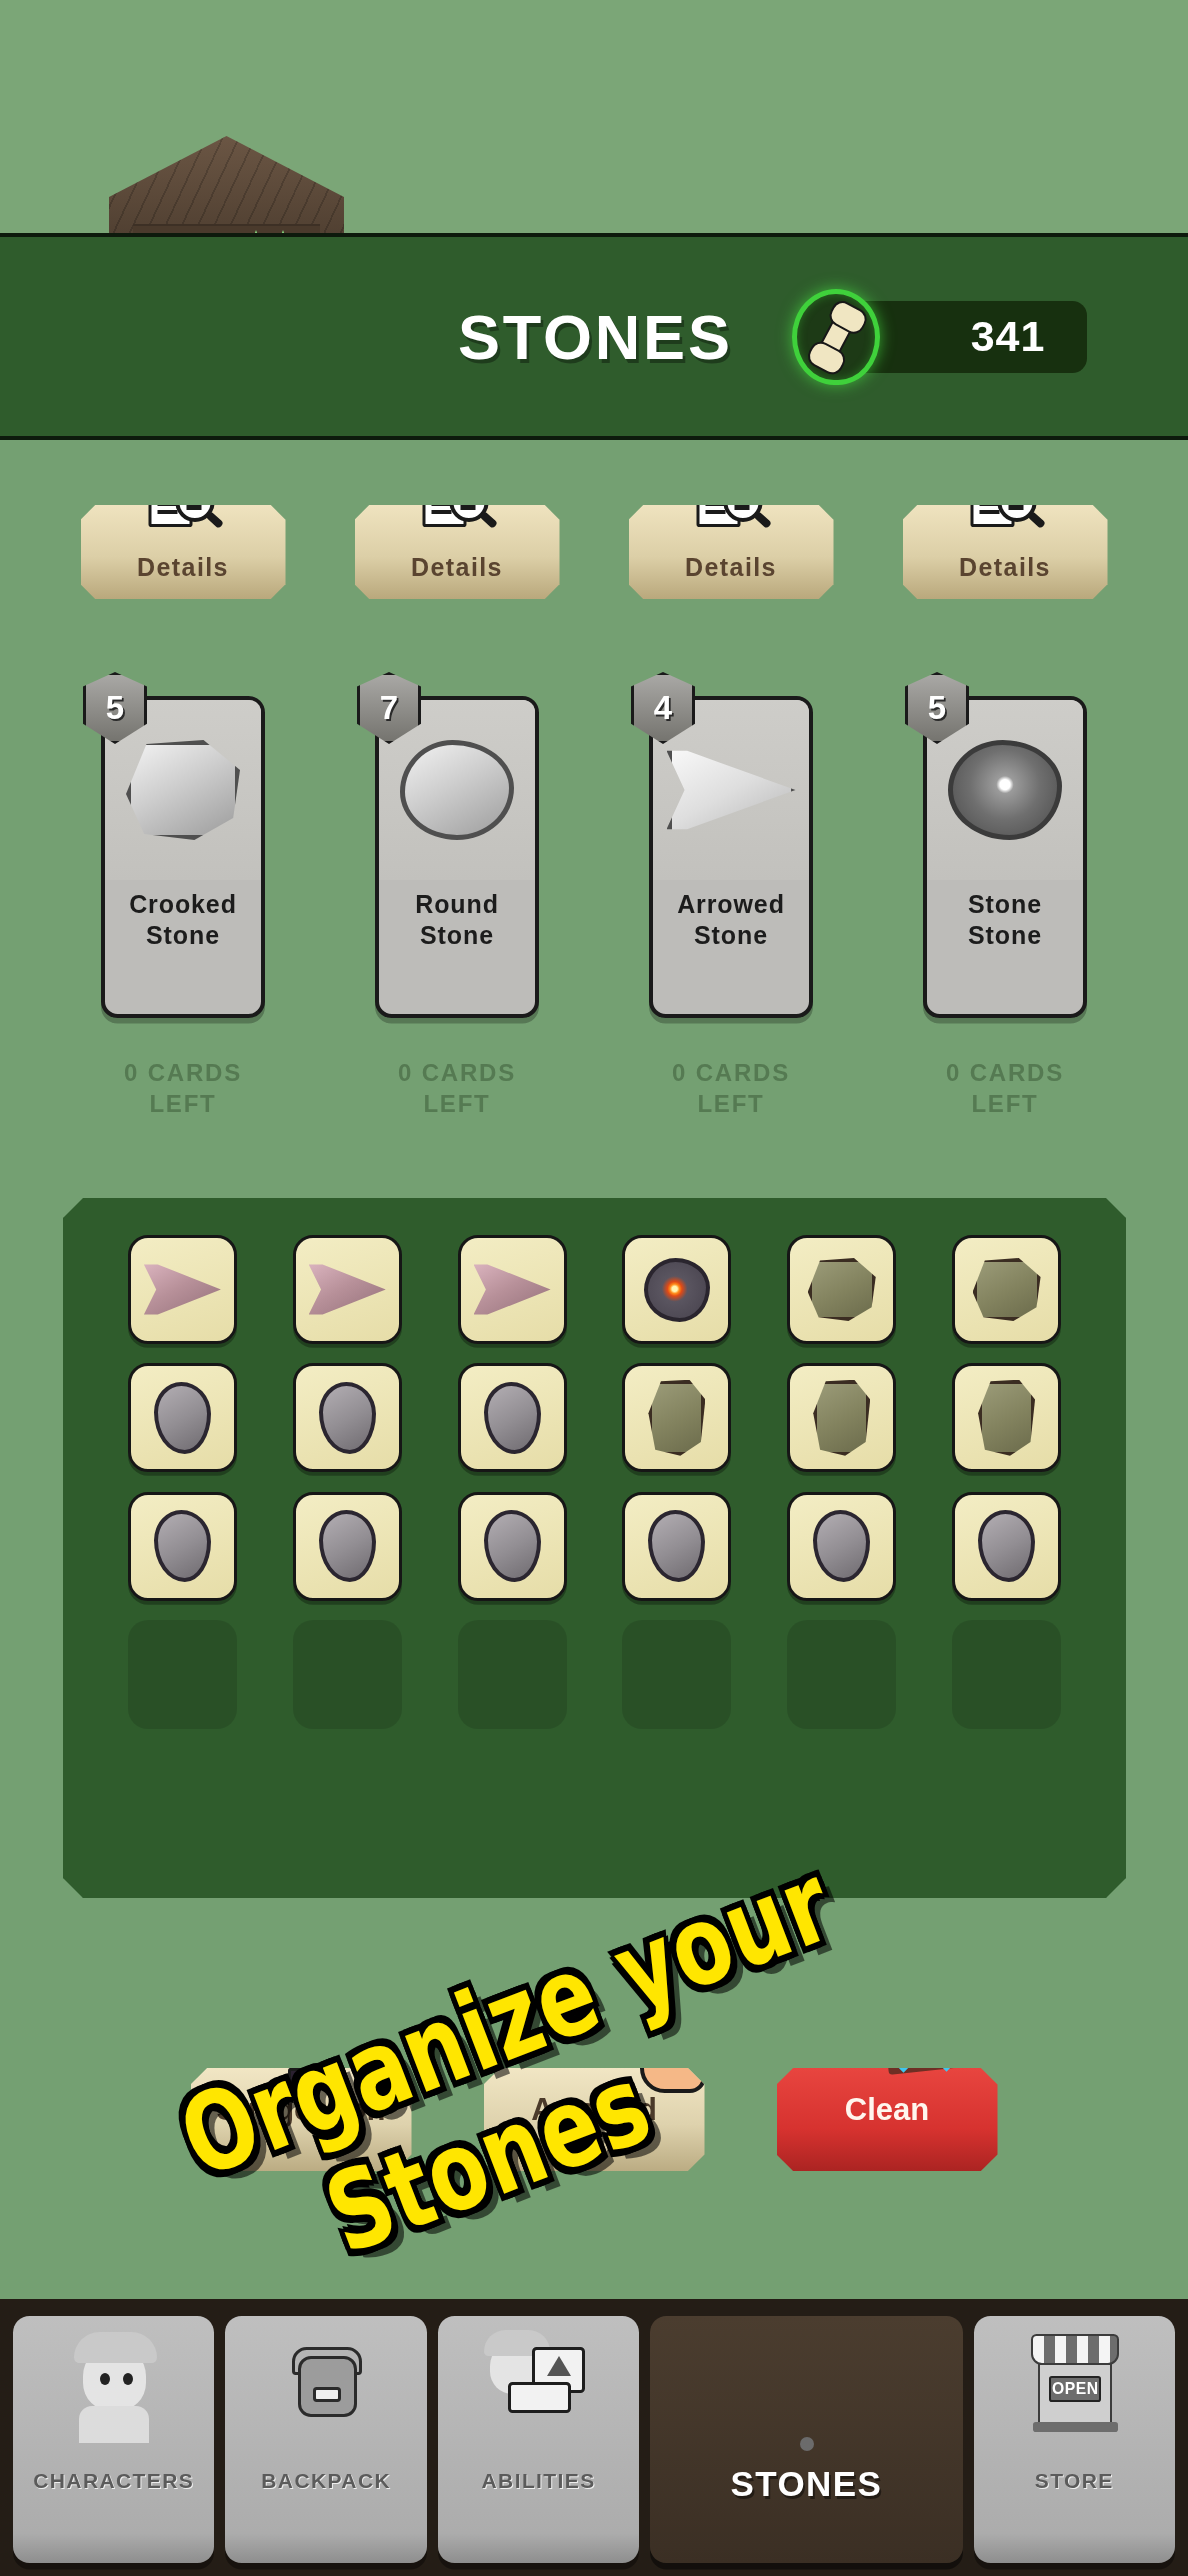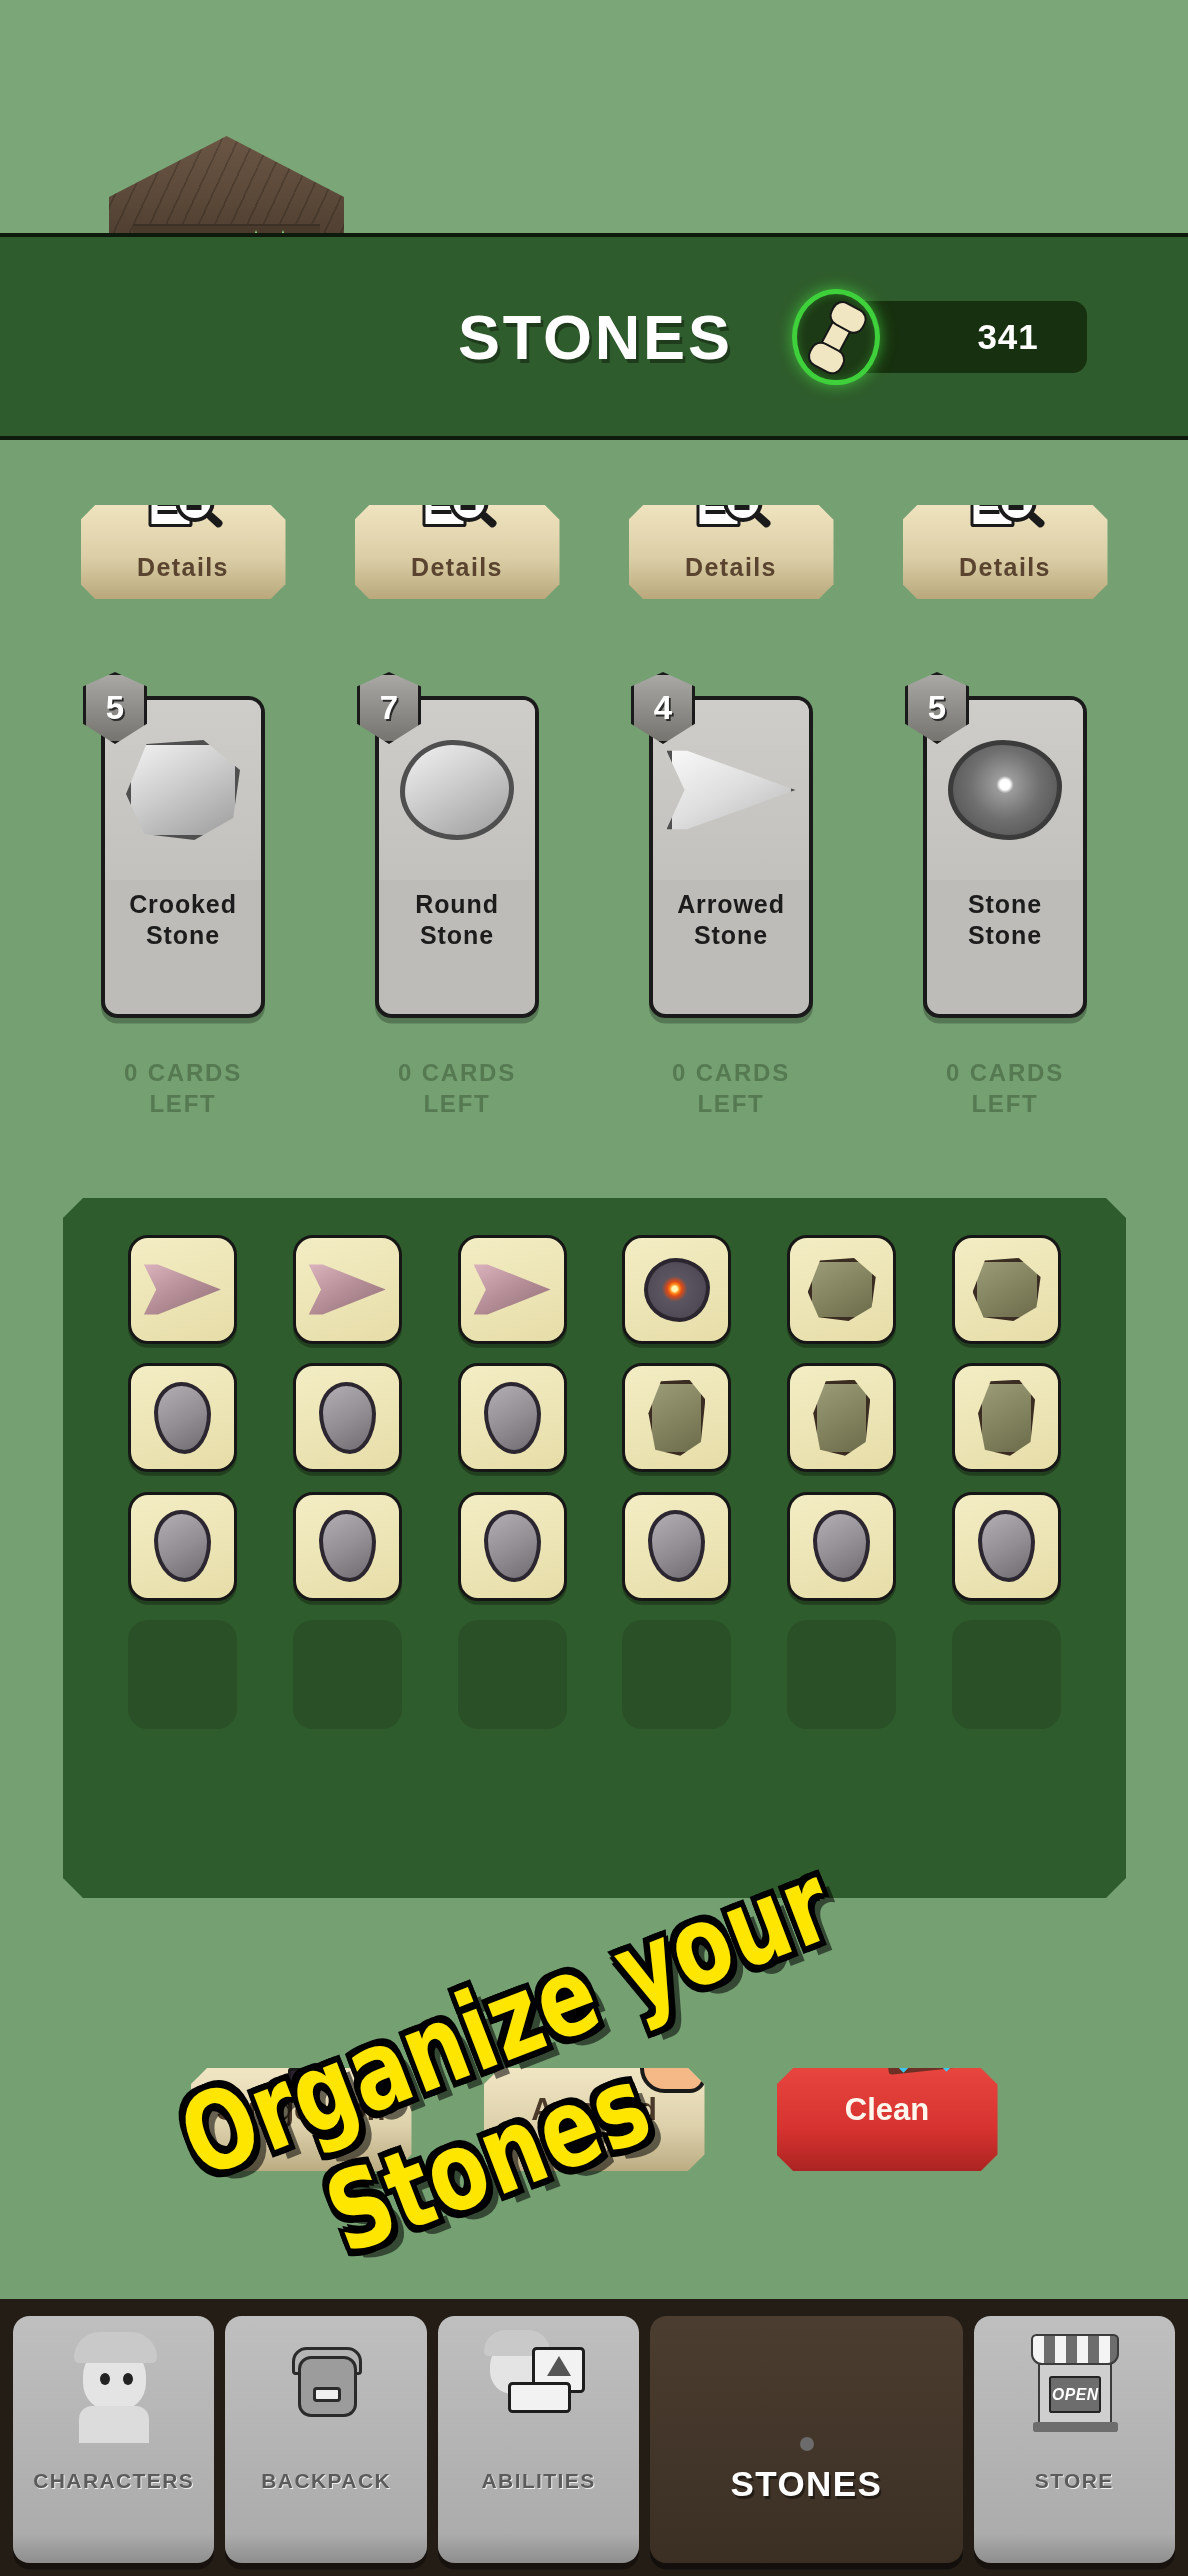--- a/index.html
+++ b/index.html
@@ -64,21 +64,21 @@
     position: absolute; left: 792px; top: 50%; transform: translateY(-50%);
     display: flex; align-items: center;
   }
   #currency-pill {
     width: 244px; height: 72px; background: #17300f;
     border-radius: 14.7px; margin-left: -37px;
     display: flex; align-items: center; justify-content: center;
     padding-left: 46px;
   }
   #currency-value {
-    color: #ffffff; font-size: 35px; font-weight: 700; letter-spacing: 0.9px; margin-left: 40px;
+    color: #ffffff; font-size: 43px; font-weight: 700; letter-spacing: 0.9px; margin-left: 40px;
   }
   #bone-badge {
     position: relative; z-index: 2;
     width: 88px; height: 96px;
     border: 5.5px solid #3fd13b; border-radius: 44px 44px 42px 42px / 48px;
     background: #1d3a16;
     box-shadow: 0 0 14.7px rgba(70,220,66,.7), inset 0 0 9.2px rgba(70,220,66,.35);
     display: flex; align-items: center; justify-content: center;
   }
   .bone {
@@ -425,23 +425,23 @@
   .store-awning {
     position: absolute; left: 11px; top: 13px; width: 88px; height: 31px;
     background: repeating-linear-gradient(90deg, #f4f4f4 0 11px, #6d6d6d 11px 22px);
     border: 2.8px solid #3c3c3c; border-radius: 5.5px 5.5px 11px 11px;
   }
   .store-wall {
     position: absolute; left: 18.4px; top: 42px; width: 74px; height: 61px;
     background: #cfcfcf; border: 2.8px solid #3c3c3c;
   }
   .store-sign {
-    position: absolute; left: 29.5px; top: 55px; width: 52px; height: 37px;
+    position: absolute; left: 29.5px; top: 55px; width: 52px; height: 26px;
     background: #6d6d6d; border: 2.8px solid #232323; border-radius: 2.8px;
-    display: flex; align-items: center; justify-content: center; font-style: italic;
+    display: flex; align-items: center; justify-content: center;
   }
   .store-sign span { color: #fff; font-size: 15.7px; font-weight: 700; letter-spacing: 0.5px; }
   .store-base {
     position: absolute; left: 13px; top: 101px; width: 85px; height: 10px;
     background: #6d6d6d; border-radius: 2.8px;
   }
   .pawn {
     position: absolute; left: 50%; top: 116px; transform: translateX(-50%);
     width: 20px; height: 20px;
   }

